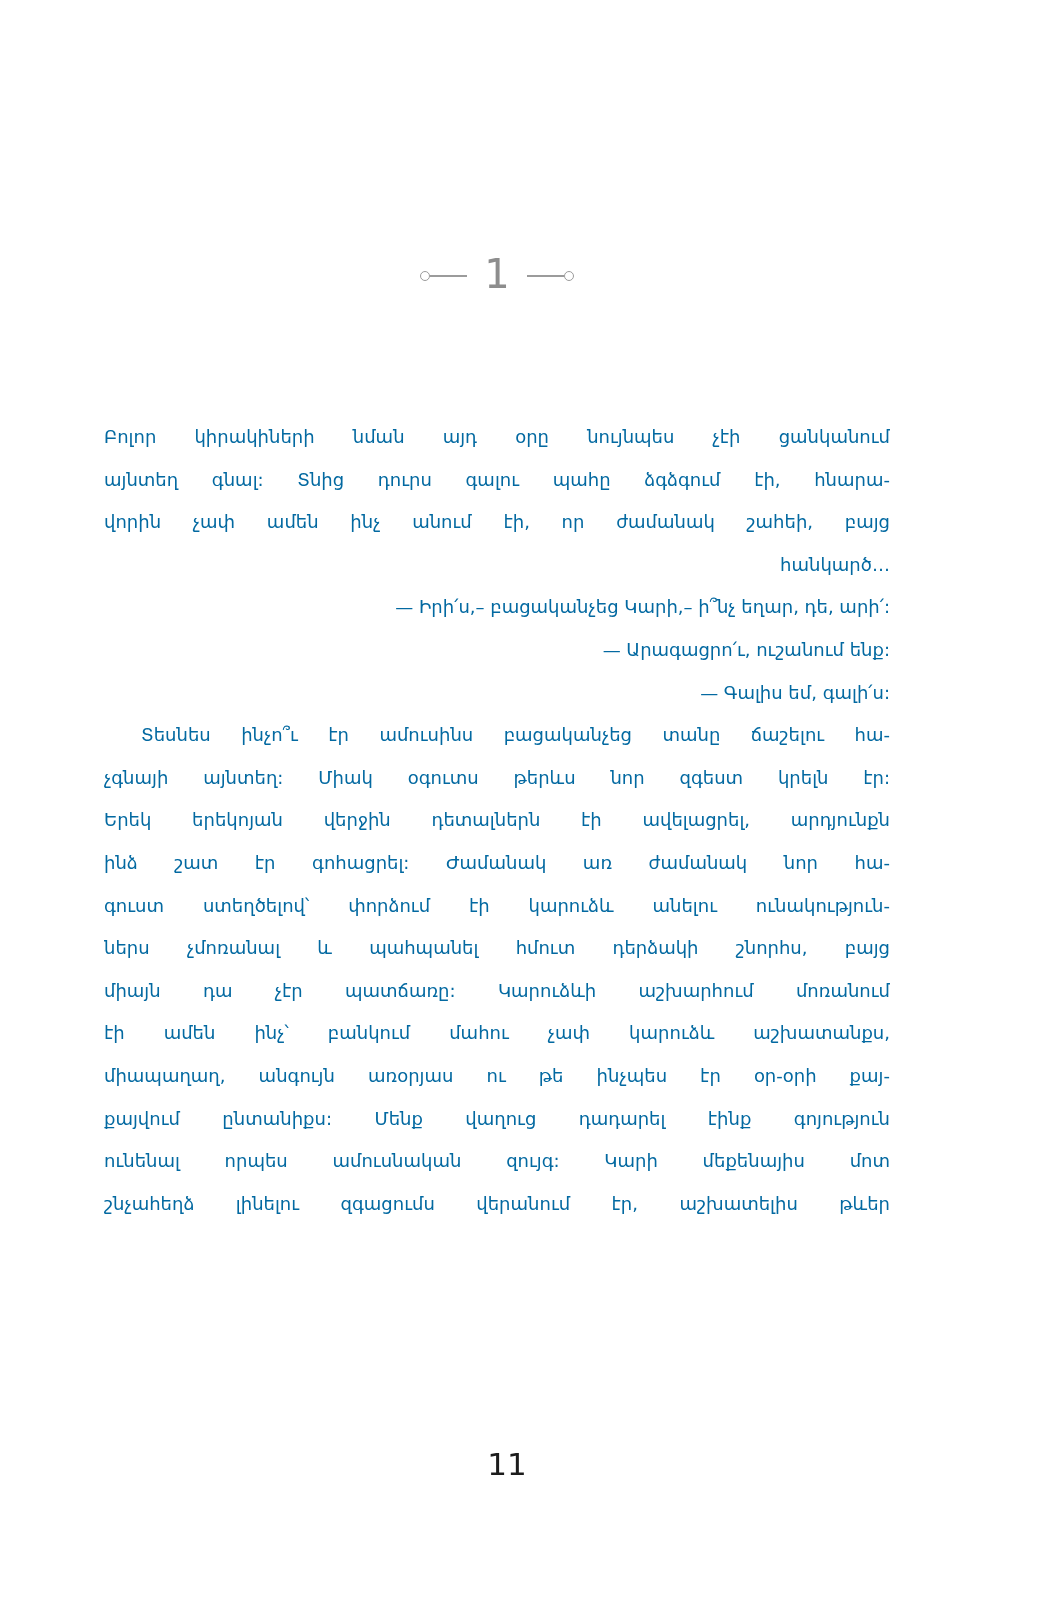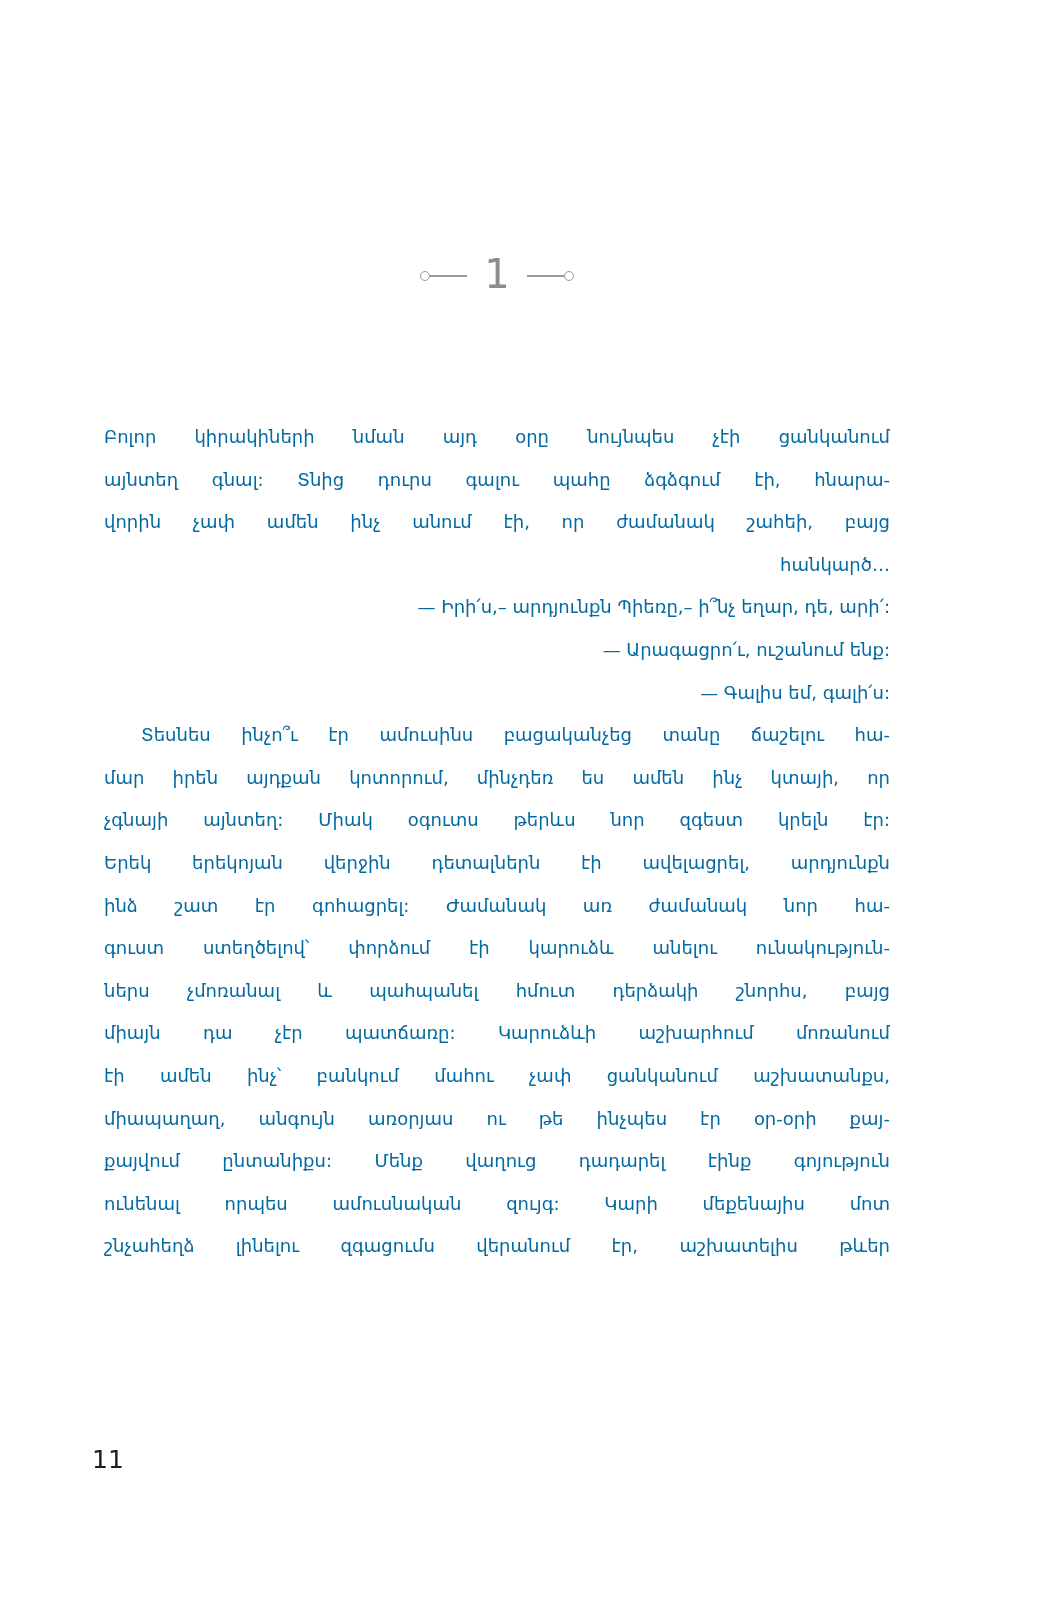--- a/index.html
+++ b/index.html
@@ -45,23 +45,23 @@
     height: 42.6px;
     line-height: 42.6px;
     overflow: hidden;
   }
   .just { text-align: justify; text-align-last: justify; }
   .nojust { text-align: right; white-space: nowrap; }
   .ind-d { padding-left: 33px; }
   .ind-p { padding-left: 37px; }
   .page-number {
     position: absolute;
-    top: 1444px; left: 92px; width: 786px;
-    text-align: left;
-    font-size: 25px;
+    top: 1444px; left: 114px; width: 786px;
+    text-align: center;
+    font-size: 31px;
     line-height: 1.3;
     color: #1c1c1c;
   }
 </style>
 </head>
 <body>
 
 <div class="page">
 
   <div class="ornament">
@@ -74,32 +74,31 @@
       <span class="orn-line"></span>
       <span class="orn-circle"></span>
     </span>
   </div>
 
   <div class="text-block">
       <div class="line just">Բոլոր կիրակիների նման այդ օրը նույնպես չէի ցանկանում</div>
       <div class="line just">այնտեղ գնալ: Տնից դուրս գալու պահը ձգձգում էի, հնարա-</div>
       <div class="line just">վորին չափ ամեն ինչ անում էի, որ ժամանակ շահեի, բայց</div>
       <div class="line nojust">հանկարծ…</div>
-      <div class="line nojust ind-d">— Իրի՛ս,– արդյունքն Պիեռը,– ի՞նչ եղար, դե, արի՛:</div>
+      <div class="line nojust ind-d">— Իրի՛ս,– բացականչեց Կարի,– ի՞նչ եղար, դե, արի՛:</div>
       <div class="line nojust ind-d">— Արագացրո՛ւ, ուշանում ենք:</div>
       <div class="line nojust ind-d">— Գալիս եմ, գալի՛ս:</div>
       <div class="line just ind-p">Տեսնես ինչո՞ւ էր ամուսինս բացականչեց տանը ճաշելու հա-</div>
-      <div class="line just">մար իրեն այդքան կոտորում, մինչդեռ ես ամեն ինչ կտայի, որ</div>
       <div class="line just">չգնայի այնտեղ: Միակ օգուտս թերևս նոր զգեստ կրելն էր:</div>
       <div class="line just">Երեկ երեկոյան վերջին դետալներն էի ավելացրել, արդյունքն</div>
       <div class="line just">ինձ շատ էր գոհացրել: Ժամանակ առ ժամանակ նոր հա-</div>
       <div class="line just">գուստ ստեղծելով՝ փորձում էի կարուձև անելու ունակություն-</div>
       <div class="line just">ներս չմոռանալ և պահպանել հմուտ դերձակի շնորհս, բայց</div>
       <div class="line just">միայն դա չէր պատճառը: Կարուձևի աշխարհում մոռանում</div>
-      <div class="line just">էի ամեն ինչ՝ բանկում մահու չափ ցանկանում աշխատանքս,</div>
+      <div class="line just">էի ամեն ինչ՝ բանկում մահու չափ կարուձև աշխատանքս,</div>
       <div class="line just">միապաղաղ, անգույն առօրյաս ու թե ինչպես էր օր-օրի քայ-</div>
       <div class="line just">քայվում ընտանիքս: Մենք վաղուց դադարել էինք գոյություն</div>
       <div class="line just">ունենալ որպես ամուսնական զույգ: Կարի մեքենայիս մոտ</div>
       <div class="line just">շնչահեղձ լինելու զգացումս վերանում էր, աշխատելիս թևեր</div>
     </div>
 
   <div class="page-number">11</div>
 
 </div>
 

